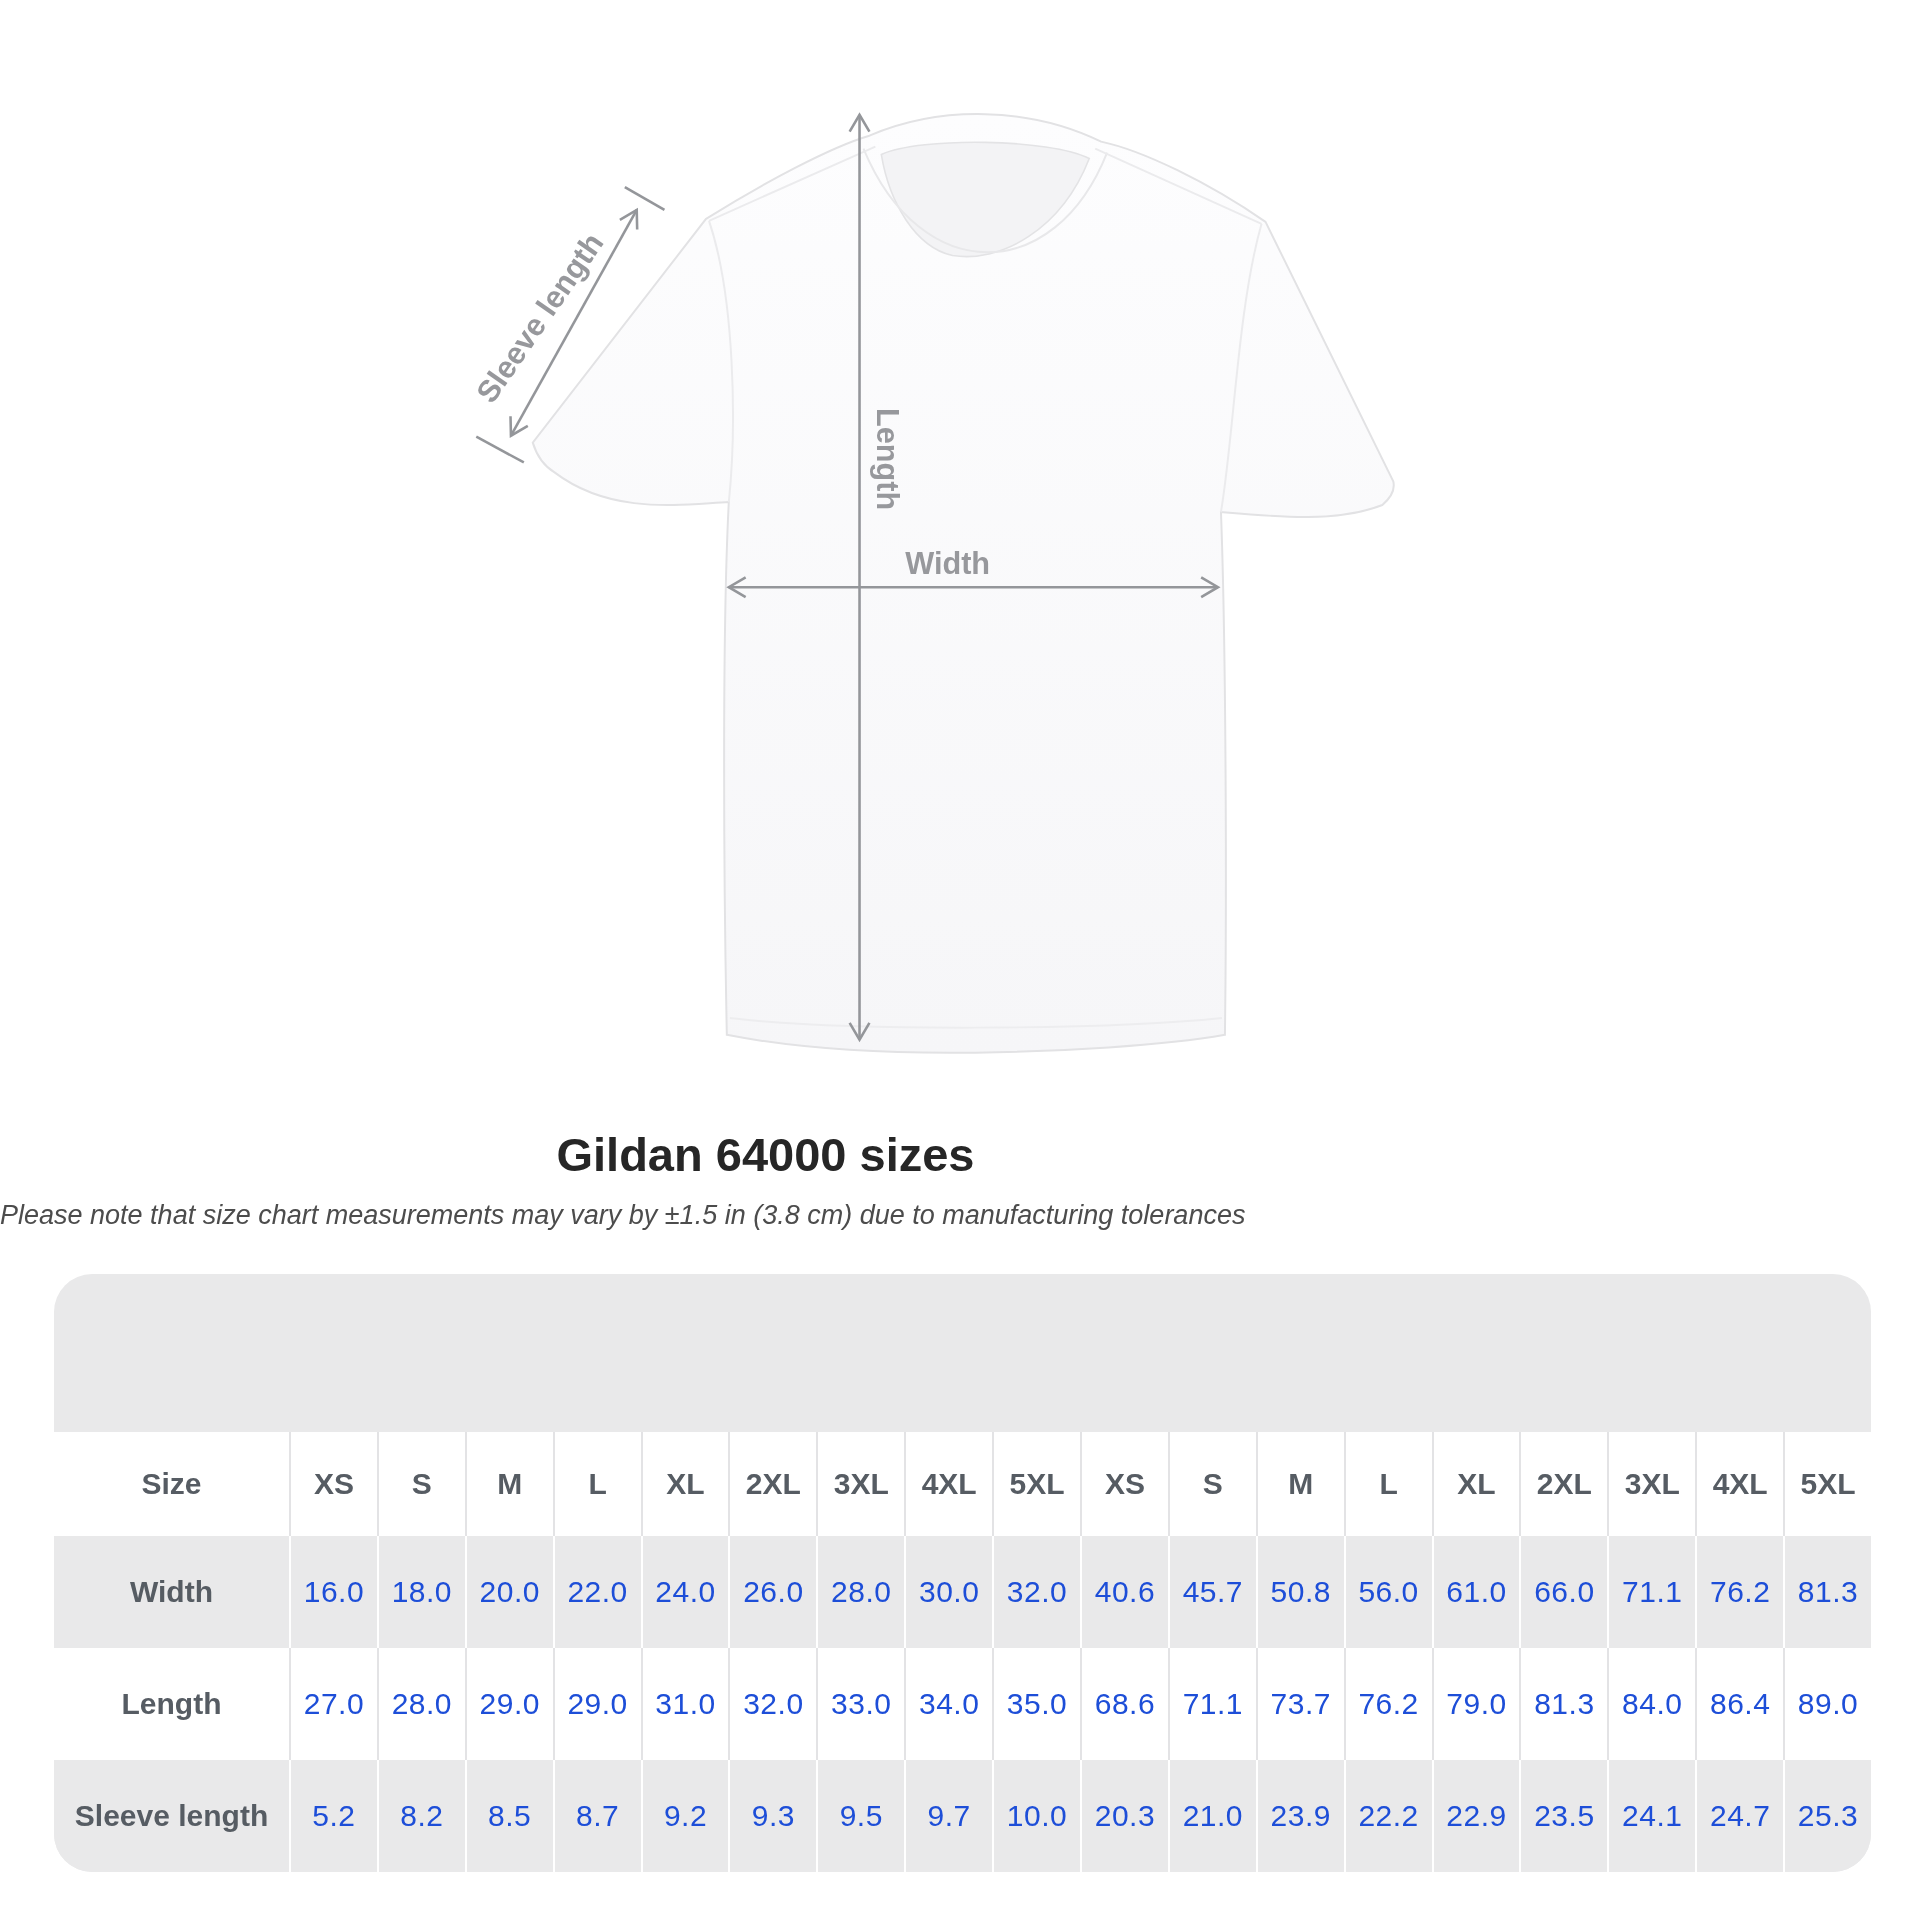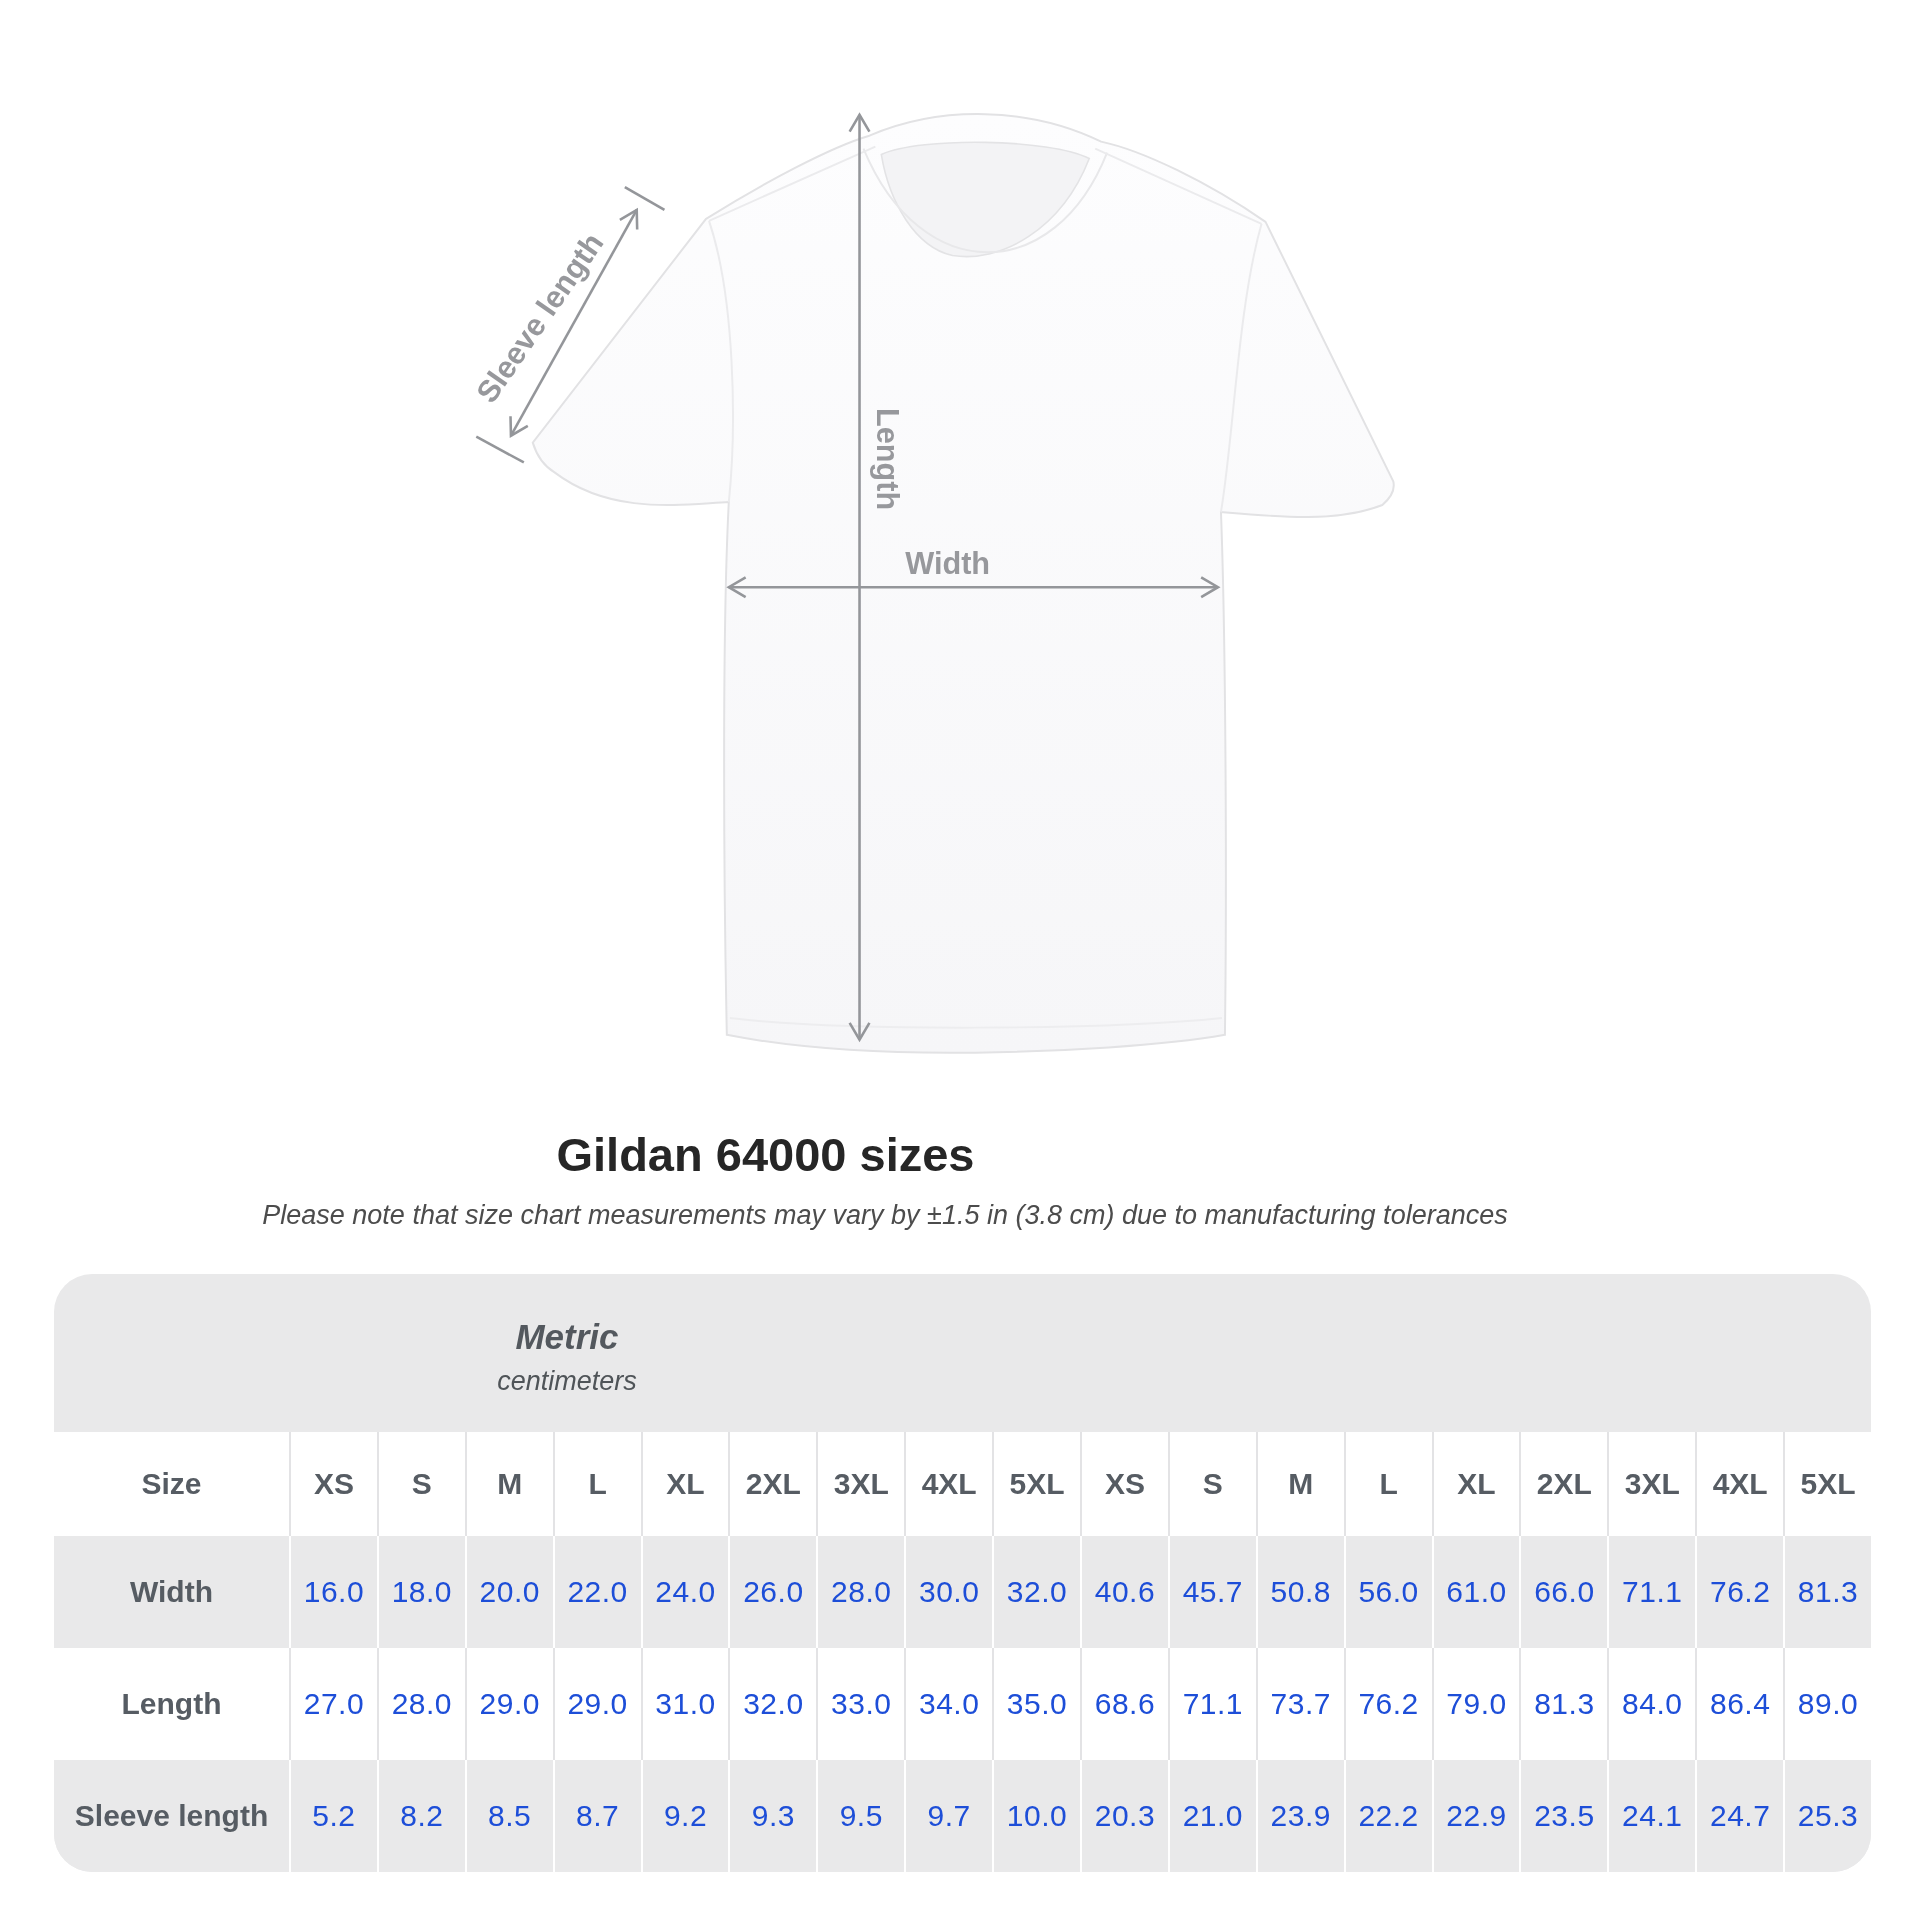--- a/index.html
+++ b/index.html
@@ -5,21 +5,21 @@
   html,body{margin:0;padding:0;background:#ffffff;}
   body{width:1927px;height:1927px;position:relative;font-family:"Liberation Sans",sans-serif;overflow:hidden;}
   .page{position:absolute;inset:0;background:#ffffff;}
 
   
   #diagram{position:absolute;left:0;top:0;width:1927px;height:1119px;}
 
   
   #page-title{position:absolute;top:1127px;left:0;width:1531px;text-align:center;
     font-size:47px;font-weight:bold;color:#262626;line-height:55px;margin:0;}
-  #tolerance-note{position:absolute;top:1200px;left:0;width:1770px;text-align:center;
+  #tolerance-note{position:absolute;top:1200px;left:0;width:1770px;text-align:left;
     font-size:27px;font-style:italic;color:#4c4c4c;margin:0;}
 
   
   .card{position:absolute;left:54px;top:1274px;width:1817px;height:598px;
     background:#e9e9ea;border-radius:38px;overflow:hidden;}
   .band{height:158px;display:grid;grid-template-columns:1026px 1fr;}
   .ugroup{display:flex;flex-direction:column;align-items:center;justify-content:center;gap:9px;padding-top:8px;}
   .uname{font-size:35px;font-weight:bold;font-style:italic;color:#53585e;}
   .uunit{font-size:27px;font-style:italic;color:#4f5458;}
 
@@ -89,24 +89,20 @@
     <text class="meas-text" x="957" y="580" text-anchor="middle">Width</text>
     <text class="meas-text" transform="translate(886 412) rotate(90)" text-anchor="start">Length</text>
     <text class="meas-text" transform="translate(497 409) rotate(-55.3)" text-anchor="start">Sleeve length</text>
   </svg>
 
   <h1 id="page-title">Gildan 64000 sizes</h1>
   <p id="tolerance-note">Please note that size chart measurements may vary by ±1.5 in (3.8 cm) due to manufacturing tolerances</p>
 
   <div class="card">
     <div class="band">
-      <div class="ugroup">
-        <div class="uname">Metric</div>
-        <div class="uunit">centimeters</div>
-      </div>
     </div>
     <div id="size-grid">
         <div class="trow white h-head">
           <div class="cell lbl">Size</div>
           <div class="cell head">XS</div>
           <div class="cell head">S</div>
           <div class="cell head">M</div>
           <div class="cell head">L</div>
           <div class="cell head">XL</div>
           <div class="cell head">2XL</div>

